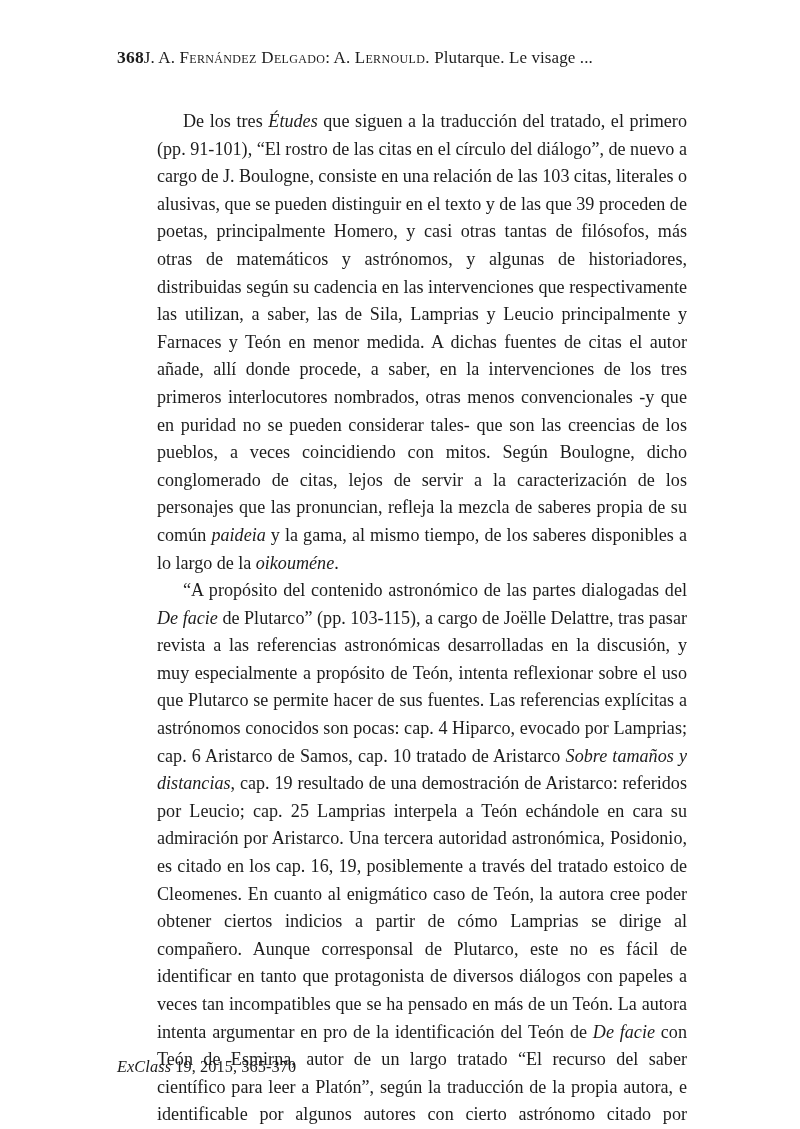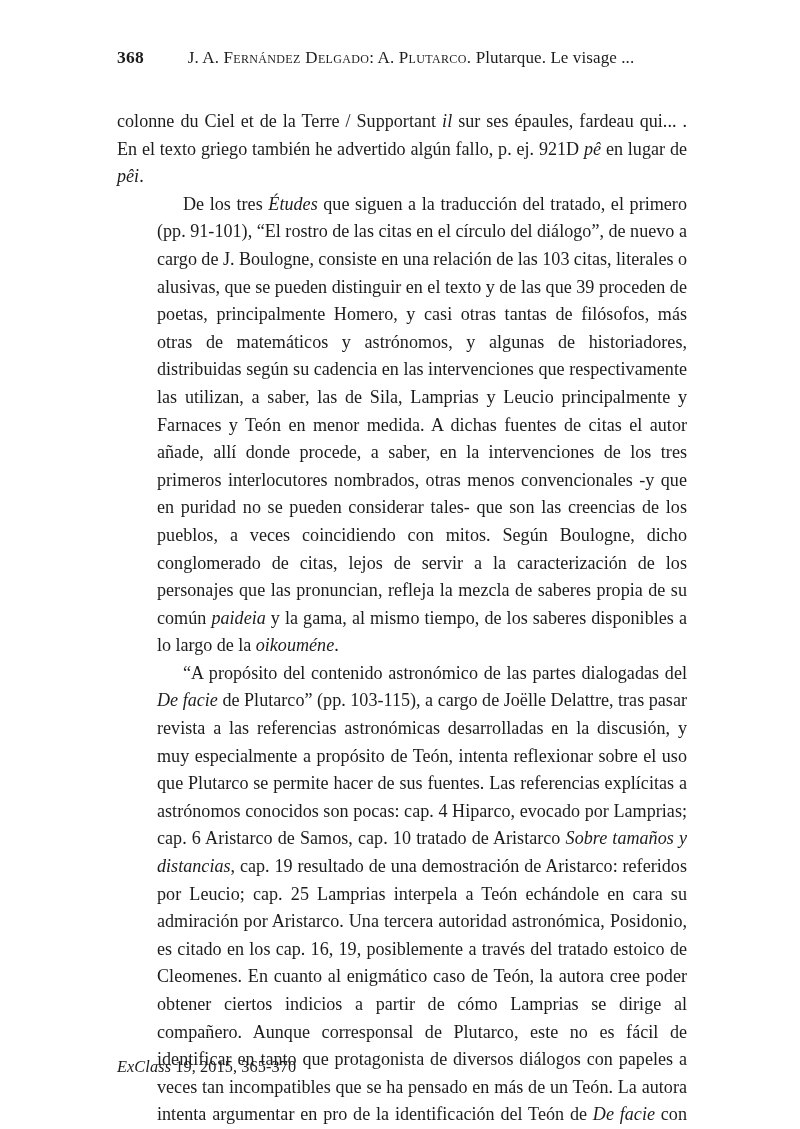--- a/index.html
+++ b/index.html
@@ -30,21 +30,20 @@
     display: flex;
     align-items: baseline;
     font-size: 17.5px;
     line-height: 24px;
     white-space: nowrap;
   }
   .folio {
     font-weight: bold;
     font-size: 17.5px;
     letter-spacing: 0.2px;
-    margin-right: 44px;
   }
   .head-authors {
     font-size: 17px;
     letter-spacing: 0.1px;
   }
   .sc {
     font-variant: small-caps;
     letter-spacing: 0.35px;
     margin-top: 42px;
   }
@@ -96,27 +95,26 @@
 <body>
 
 <div class="page">
 
   <div class="running-head">
     <span class="folio">368</span>
     <span class="head-authors">
       <span>J. A.</span>
       <span class="sc">Fernández Delgado</span><span>:</span>
       <span>A.</span>
-      <span class="sc">Plutarco.</span>
+      <span class="sc">Lernould.</span>
       <span class="head-title">Plutarque. Le visage ...</span>
     </span>
   </div>
 
   <div class="textblock" id="textblock">
-      <p class="para"><span>colonne du Ciel et de la Terre / Supportant </span><i>il</i><span> sur ses épaules, fardeau qui... . En el texto griego también he advertido algún fallo, p. ej. 921D </span><i>pê</i><span> en lugar de </span><i>pêi</i><span>.</span></p>
       <p class="para indent"><span>De los tres </span><i>Études</i><span> que siguen a la traducción del tratado, el primero (pp. 91-101), “El rostro de las citas en el círculo del diálogo”, de nuevo a cargo de J. Boulogne, consiste en una relación de las 103 citas, literales o alusivas, que se pueden distinguir en el texto y de las que 39 proceden de poetas, principalmente Homero, y casi otras tantas de filósofos, más otras de matemáticos y astrónomos, y algunas de historiadores, distribuidas según su cadencia en las intervenciones que respectivamente las utilizan, a saber, las de Sila, Lamprias y Leucio principalmente y Farnaces y Teón en menor medida. A dichas fuentes de citas el autor añade, allí donde procede, a saber, en la intervenciones de los tres primeros interlocutores nombrados, otras menos convencionales -y que en puridad no se pueden considerar tales- que son las creencias de los pueblos, a veces coincidiendo con mitos. Según Boulogne, dicho conglomerado de citas, lejos de servir a la caracterización de los personajes que las pronuncian, refleja la mezcla de saberes propia de su común </span><i>paideia</i><span> y la gama, al mismo tiempo, de los saberes disponibles a lo largo de la </span><i>oikouméne</i><span>.</span></p>
       <p class="para indent"><span>“A propósito del contenido astronómico de las partes dialogadas del </span><i>De facie</i><span> de Plutarco” (pp. 103-115), a cargo de Joëlle Delattre, tras pasar revista a las referencias astronómicas desarrolladas en la discusión, y muy especialmente a propósito de Teón, intenta reflexionar sobre el uso que Plutarco se permite hacer de sus fuentes. Las referencias explícitas a astrónomos conocidos son pocas: cap. 4 Hiparco, evocado por Lamprias; cap. 6 Aristarco de Samos, cap. 10 tratado de Aristarco </span><i>Sobre tamaños y distancias</i><span>, cap. 19 resultado de una demostración de Aristarco: referidos por Leucio; cap. 25 Lamprias interpela a Teón echándole en cara su admiración por Aristarco. Una tercera autoridad astronómica, Posidonio, es citado en los cap. 16, 19, posiblemente a través del tratado estoico de Cleomenes. En cuanto al enigmático caso de Teón, la autora cree poder obtener ciertos indicios a partir de cómo Lamprias se dirige al compañero. Aunque corresponsal de Plutarco, este no es fácil de identificar en tanto que protagonista de diversos diálogos con papeles a veces tan incompatibles que se ha pensado en más de un Teón. La autora intenta argumentar en pro de la identificación del Teón de </span><i>De facie</i><span> con Teón de Esmirna, autor de un largo tratado “El recurso del saber científico para leer a Platón”, según la traducción de la propia autora, e identificable por algunos autores con cierto astrónomo citado por Ptolemeo, identificación discutida por otros.</span></p>
     </div>
 
   <div class="footer">
     <span class="jrnl">ExClass</span><span> 19, 2015, 365-370</span>
   </div>
 
 </div>
 

